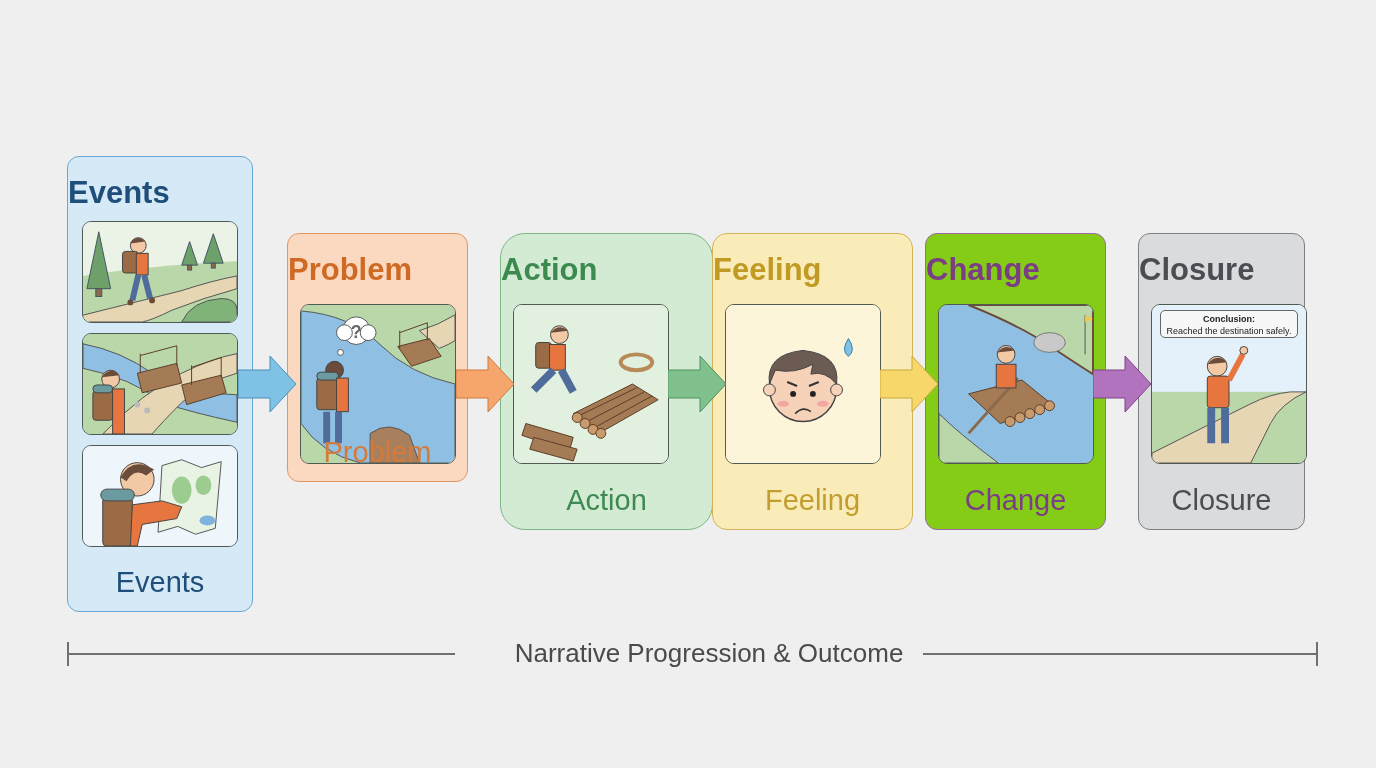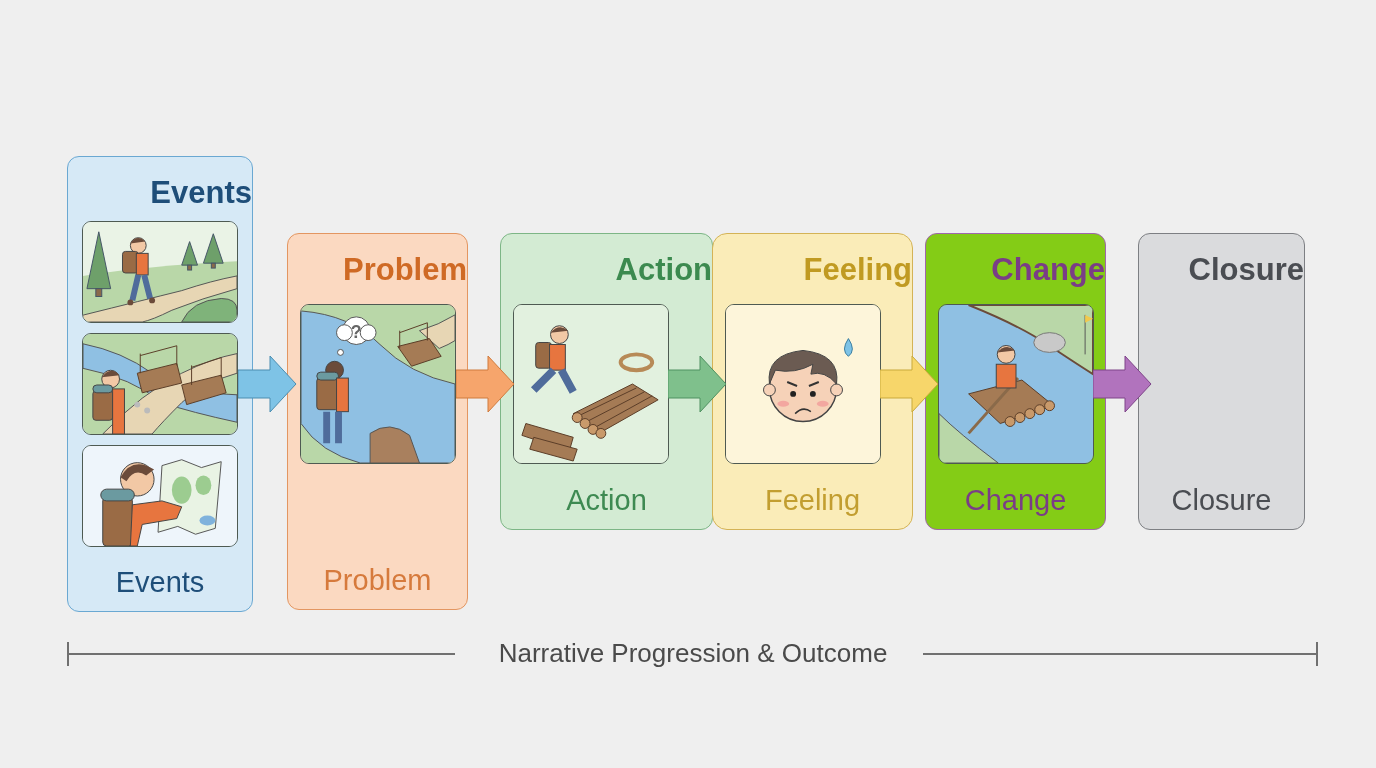--- a/index.html
+++ b/index.html
@@ -5,52 +5,52 @@
   html, body { margin:0; padding:0; }
   body {
     width:1376px; height:768px; overflow:hidden;
     background:#efefef;
     font-family:"Liberation Sans", "DejaVu Sans", sans-serif;
     position:relative;
   }
   .card {
     position:absolute; box-sizing:border-box;
     border:1.5px solid; border-radius:12px;
-    display:flex; flex-direction:column; align-items:flex-end;
+    display:flex; flex-direction:column; align-items:flex-start;
   }
   .card-title {
     font-weight:bold; font-size:31px; line-height:1; margin-top:20px;
   }
   .card-footer {
     position:absolute; bottom:14px; left:0; right:0; text-align:center;
     font-size:29px; line-height:1;
   }
   .panel {
     position:absolute; box-sizing:border-box;
     border:1.5px solid #4e5a52; border-radius:9px; overflow:hidden;
   }
   .panel svg { display:block; width:100%; height:100%; }
   .arrow { position:absolute; }
   .arrow svg { display:block; }
 
   #events  { left:67px;  top:156px; width:186px; height:456px; background:#d6e9f6; border-color:#6aa8d2; }
-  #problem { left:287px; top:233px; width:181px; height:377px; background:#fbd9c1; border-color:#e39661; }
-  #action  { left:500px; top:233px; width:213px; height:297px; background:#d3ebd3; border-color:#7db686; }
+  #problem { left:287px; top:233px; width:181px; height:249px; background:#fbd9c1; border-color:#e39661; }
+  #action  { left:500px; top:233px; width:213px; height:297px; background:#d3ebd3; border-color:#7db686;border-radius:25px; }
   #feeling { left:712px; top:233px; width:201px; height:297px; background:#faecb8; border-color:#d4b356;border-radius:15px; }
   #change  { left:925px; top:233px; width:181px; height:297px; background:#84cc16; border-color:#a067ab; }
   #closure { left:1138px; top:233px; width:167px; height:297px; background:#dadbdd; border-color:#7d7f83; }
 
   #events .card-title  { color:#1e4e79; }  #events .card-footer  { color:#1e4e79; }
   #problem .card-title { color:#cf6a25; }  #problem .card-footer { color:#d67a3c; }
   #action .card-title  { color:#3c8a4f; }  #action .card-footer  { color:#3e8a52; }
   #feeling .card-title { color:#c09a22; }  #feeling .card-footer { color:#c29e30; }
   #change .card-title  { color:#7a3d86; }  #change .card-footer  { color:#7a3d86; }
   #closure .card-title { color:#4a4d52; }  #closure .card-footer { color:#4a4d52; }
 
-  .timeline { position:absolute; left:67px; top:638px; width:1252px; height:30px; }
+  .timeline { position:absolute; left:67px; top:638px; width:1252px; height:30px;padding-left:32px; }
   .tl-line { position:absolute; top:15px; height:2px; background:#707070; }
   .tl-cap { position:absolute; top:4px; width:2px; height:24px; background:#707070; }
   .tl-label {
     position:absolute; left:0; right:0; top:0; text-align:center;
     font-size:26px; color:#4a4a4a; line-height:30px;
   }
   .conclusion {
     position:absolute; left:8px; right:8px; top:5px; height:28px;
     background:#f7f7f7; border:1px solid #666; border-radius:5px;
     font-size:9px; text-align:center; line-height:12px; color:#222;
@@ -235,20 +235,37 @@
       <circle cx="68" cy="50" r="9" fill="#f2c8a5" stroke="#444"></circle>
       <path d="M59 48 Q68 38 77 46Z" fill="#6b4b3a"></path>
       <rect x="58" y="60" width="20" height="24" fill="#e7753f" stroke="#444"></rect>
     </svg>
   </div>
   <div class="card-footer">Change</div>
 </div>
 
 <div class="card" id="closure">
   <div class="card-title">Closure</div>
+  <div class="panel" style="left:12px;top:70px;width:156px;height:160px;">
+    <svg viewBox="0 0 156 160" preserveAspectRatio="none">
+      <rect width="156" height="88" fill="#e5f1fa"></rect>
+      <rect y="88" width="156" height="72" fill="#b9d7a8"></rect>
+      <path d="M0 150 Q60 120 100 100 Q120 90 140 88 L156 88 Q130 100 120 120 Q105 150 100 160 L0 160Z" fill="#e7d6b4" stroke="#555"></path>
+      <circle cx="66" cy="62" r="10" fill="#f2c8a5" stroke="#444"></circle>
+      <path d="M56 60 Q66 48 76 58Z" fill="#6b4b3a"></path>
+      <rect x="56" y="72" width="22" height="32" rx="3" fill="#e7753f" stroke="#444"></rect>
+      <path d="M78 76 L92 50" stroke="#e7753f" stroke-width="6"></path>
+      <circle cx="93" cy="46" r="4" fill="#f2c8a5" stroke="#444"></circle>
+      <path d="M60 104 L60 140 M74 104 L74 140" stroke="#4f6c9b" stroke-width="8"></path>
+    </svg>
+    <div class="conclusion">
+      <b>Conclusion:</b>
+      <span>Reached the destination safely.</span>
+    </div>
+  </div>
   <div class="card-footer">Closure</div>
 </div>
 
 <div class="arrow" style="left:238px;top:354px;">
   <svg width="60" height="60" viewBox="0 0 60 60">
       <polygon points="0,16 32,16 32,2 58,30 32,58 32,44 0,44" fill="#7ec3e6" stroke="#4a8db0" stroke-width="1"></polygon>
     </svg>
 </div>
 <div class="arrow" style="left:456px;top:354px;">
   <svg width="60" height="60" viewBox="0 0 60 60">

